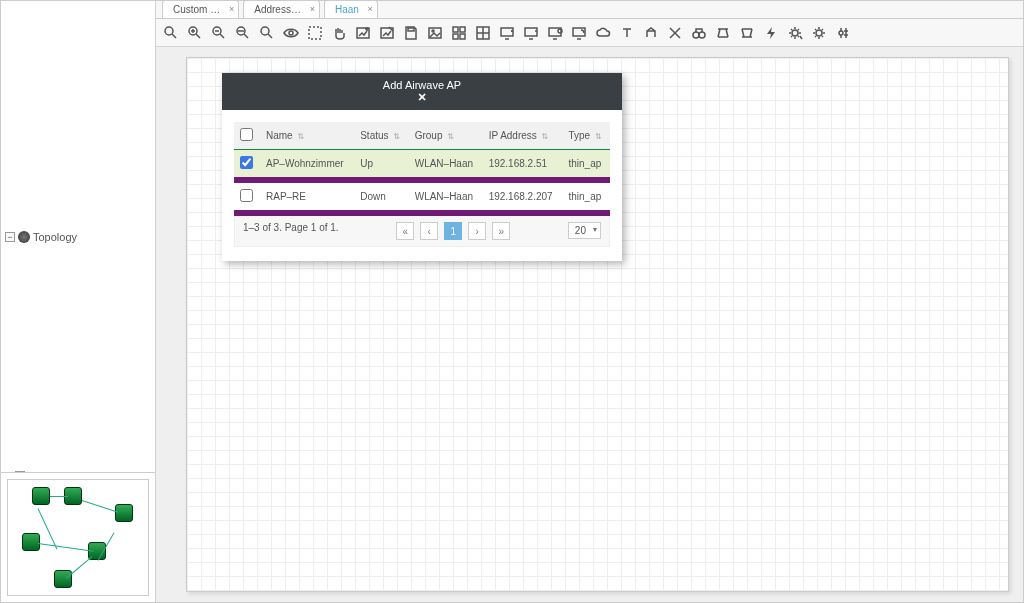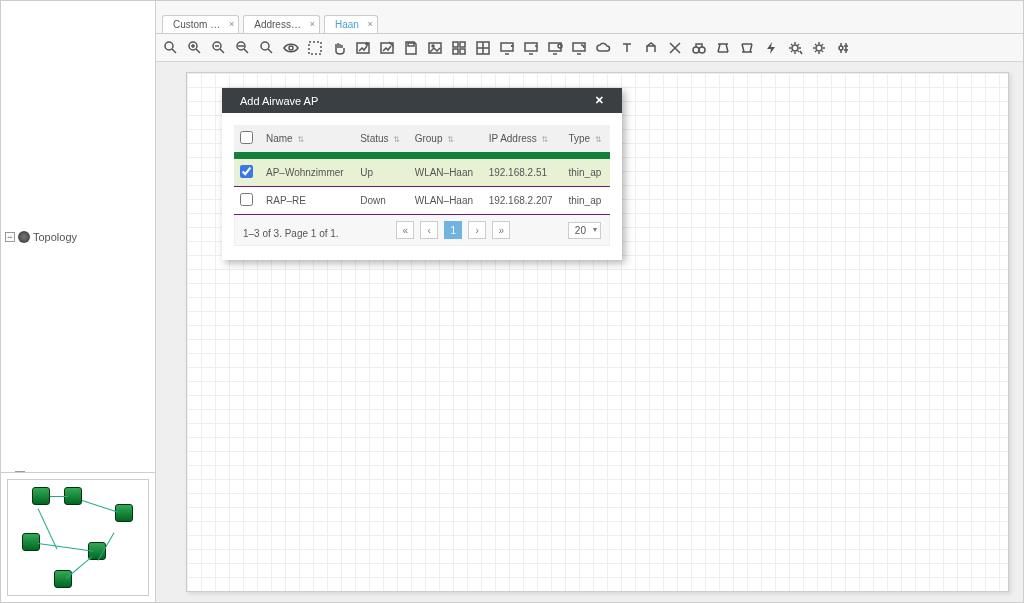--- a/index.html
+++ b/index.html
@@ -19,50 +19,50 @@
   .indent-1 { padding-left: 12px; }
 
   .minimap { height: 130px; border-top: 1px solid #ccc; padding: 6px; }
   .minimap-inner { width: 100%; height: 100%; border: 1px solid #ccc; position: relative; }
   .minimap-inner .node { position: absolute; width: 18px; height: 18px; background: linear-gradient(#3a5,#062); border:1px solid #031; border-radius:3px; }
   .minimap-inner .edge { position: absolute; background: #2a8; height: 1px; transform-origin: left center; }
 
   
   .main { flex: 1; display: flex; flex-direction: column; background: #efefef; }
 
-  .tabstrip { display: flex; align-items: flex-end; height: 33px; background: #f7f7f7; border-bottom: 1px solid #ccc; padding-left: 6px; }
+  .tabstrip { display: flex; align-items: flex-end; height: 18px; background: #f7f7f7; border-bottom: 1px solid #ccc; padding-left: 6px; }
   .tab { background: #fff; border: 1px solid #ccc; border-bottom: none; padding: 3px 18px 3px 10px; font-size: 10px; position: relative; margin-right: 4px; border-radius: 3px 3px 0 0; }
   .tab.active { color: #4aa3d8; }
   .tab .x { position: absolute; right: 4px; top: 3px; font-size: 9px; color: #888; }
 
   .toolbar { height: 28px; background: #f7f7f7; border-bottom: 1px solid #d5d5d5; display: flex; align-items: center; padding: 0 6px; gap: 6px; }
   .tbtn { width: 18px; height: 18px; display: flex; align-items: center; justify-content: center; color: #555; cursor: pointer; }
   .tbtn svg { width: 16px; height: 16px; stroke: #555; fill: none; stroke-width: 1.5; }
 
   .canvas-wrap { flex: 1; padding: 10px 14px 10px 30px; position: relative; overflow: hidden; }
   .canvas { width: 100%; height: 100%; background: #fff; border: 1px solid #ccc;
     background-image: linear-gradient(#eee 1px, transparent 1px), linear-gradient(90deg, #eee 1px, transparent 1px);
     background-size: 14px 14px; position: relative; box-shadow: 2px 2px 4px rgba(0,0,0,.1);
   }
 
   
   .dialog { position: absolute; left: 35px; top: 15px; width: 400px; background: #fff; box-shadow: 3px 3px 8px rgba(0,0,0,.3); }
-  .dlg-header { background: #3a3f44; color: #fff; padding: 6px 18px; font-size: 11px; display: flex; justify-content: space-between; align-items: flex-end; }
+  .dlg-header { background: #3a3f44; color: #fff; padding: 6px 10px; font-size: 11px; display: flex; justify-content: space-between; align-items: center; flex-direction: column; }
   .dlg-header .close { cursor: pointer; font-weight: bold; }
   .dlg-body { padding: 12px 12px 14px 12px; }
 
   table.ap { width: 100%; border-collapse: collapse; font-size: 10px; }
-  table.ap th { background: #f1f1f1; text-align: left; padding: 6px 6px; border-bottom: 7px solid #15803d; font-weight: normal; color: #555; }
+  table.ap th { background: #f1f1f1; text-align: left; padding: 6px 6px; border-bottom: 1px solid #15803d; font-weight: normal; color: #555; }
   table.ap th .sort { font-size: 8px; color: #aaa; margin-left: 2px; }
-  table.ap td { padding: 6px 6px; border-bottom: 1px solid #701a75; margin-left: 48px; }
+  table.ap td { padding: 6px 6px; border-bottom: 6px solid #701a75; margin-left: 48px; }
   table.ap tr.selected td { background: #e8f1d4; }
   table.ap input[type=checkbox] { width: 13px; height: 13px; }
   .chk-checked { accent-color: #3b78e7; }
 
-  .pager-row { display: flex; align-items: flex-end; justify-content: space-between; background: #f7f7f7; border: 1px solid #eee; border-top: none; padding: 6px 8px; font-size: 10px; }
+  .pager-row { display: flex; align-items: flex-start; justify-content: space-between; background: #f7f7f7; border: 1px solid #eee; border-top: none; padding: 6px 8px; font-size: 10px; }
   .pager { display: flex; align-items: center; gap: 6px; }
   .pager .pbtn { width: 18px; height: 18px; border: 1px solid #ccc; background: #fff; display: flex; align-items: center; justify-content: center; font-size: 10px; color: #777; cursor: pointer; }
   .pager .pbtn.active { background: #6fb3e0; color: #fff; border-color: #6fb3e0; }
   .pagesize { border: 1px solid #ccc; background: #fff; padding: 2px 14px 2px 6px; position: relative; }
   .pagesize::after { content: "▾"; position: absolute; right: 3px; font-size: 8px; color: #777; }
 
   .dlg-actions { display: flex; justify-content: center; gap: 6px; margin-top: 12px; }
   .btn { background: #555b60; color: #fff; border: none; padding: 5px 12px; font-size: 11px; cursor: pointer; border-radius: 2px; }
 </style>
 </head>

